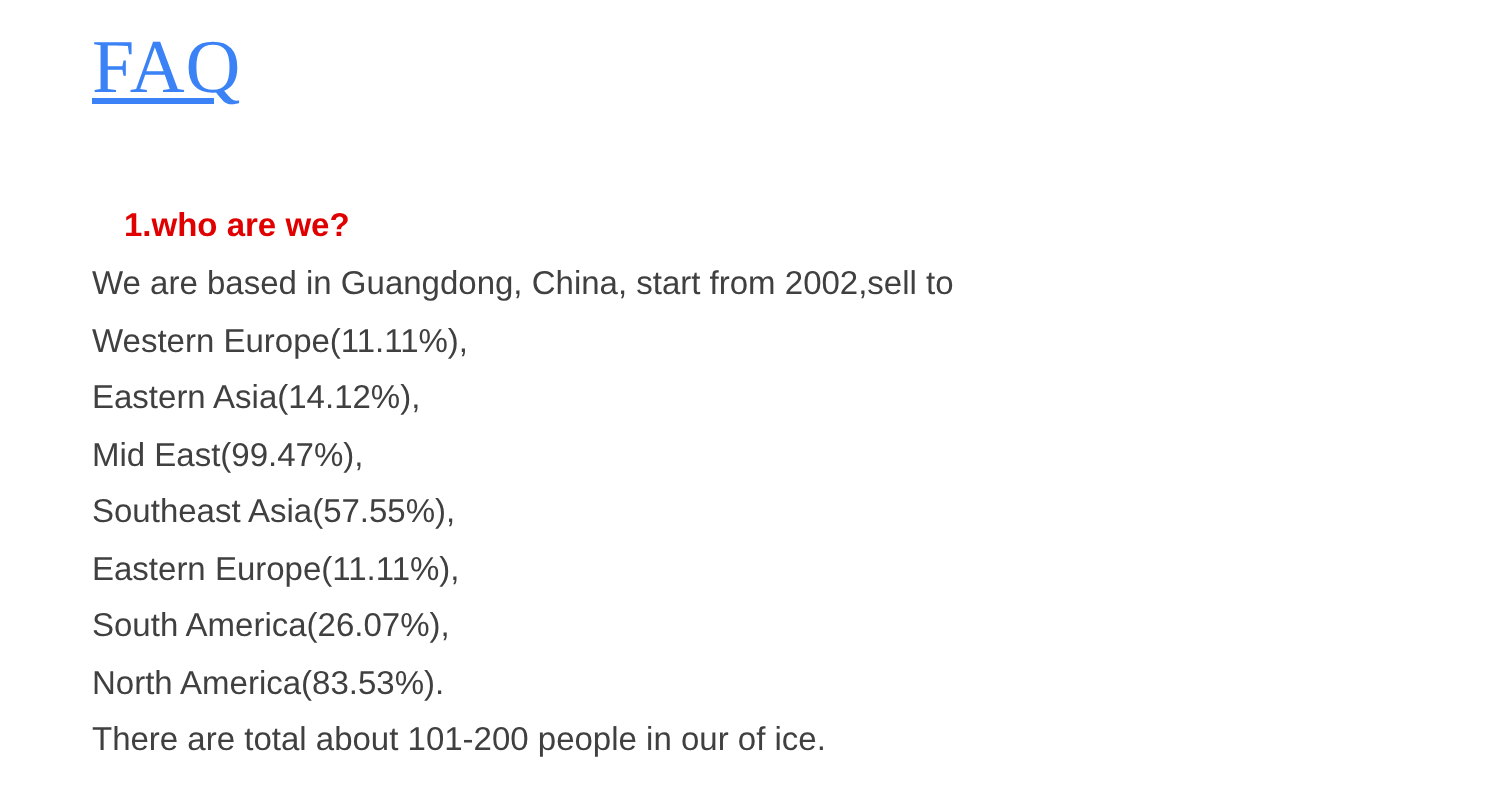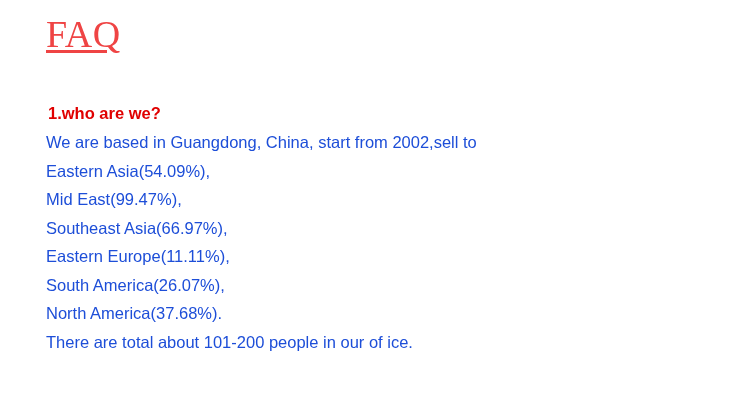--- a/index.html
+++ b/index.html
@@ -19,62 +19,63 @@
     height: 400px;
     box-sizing: border-box;
   }
   .faq-title {
     position: absolute;
     left: 46px;
     top: 12px;
     font-family: "Liberation Serif", serif;
     font-size: 38px;
     line-height: 44px;
-    color: #ef4444;
+    color: #3b82f6;
     text-decoration: underline;
     text-underline-offset: 3px;
     letter-spacing: 0.5px;
     font-weight: normal;
     white-space: nowrap;
   }
   .content {
     position: absolute;
     left: 46px;
     top: 100px;
     width: 660px;
   }
   .q-heading {
     color: #e00000;
     font-weight: bold;
     font-size: 16.5px;
     line-height: 26px;
-    margin: 0 0 2px 2px;
+    margin: 0 0 2px 16px;
     white-space: nowrap;
   }
   .body-line {
-    color: #1d4ed8;
+    color: #404040;
     font-size: 16.5px;
     line-height: 28.5px;
     white-space: nowrap;
   }
 </style>
 </head>
 <body>
 
 <div class="page">
 
   <div class="faq-title">FAQ</div>
 
   <div class="content">
 
     <div class="q-heading">1.who are we?</div>
 
     <div class="body-line">We are based in Guangdong, China, start from 2002,sell to</div>
-    <div class="body-line">Eastern Asia(54.09%),</div>
+    <div class="body-line">Western Europe(11.11%),</div>
+    <div class="body-line">Eastern Asia(14.12%),</div>
     <div class="body-line">Mid East(99.47%),</div>
-    <div class="body-line">Southeast Asia(66.97%),</div>
+    <div class="body-line">Southeast Asia(57.55%),</div>
     <div class="body-line">Eastern Europe(11.11%),</div>
     <div class="body-line">South America(26.07%),</div>
-    <div class="body-line">North America(37.68%).</div>
+    <div class="body-line">North America(83.53%).</div>
     <div class="body-line">There are total about 101-200 people in our of ice.</div>
 
   </div>
 </div>
 
 </body></html>

